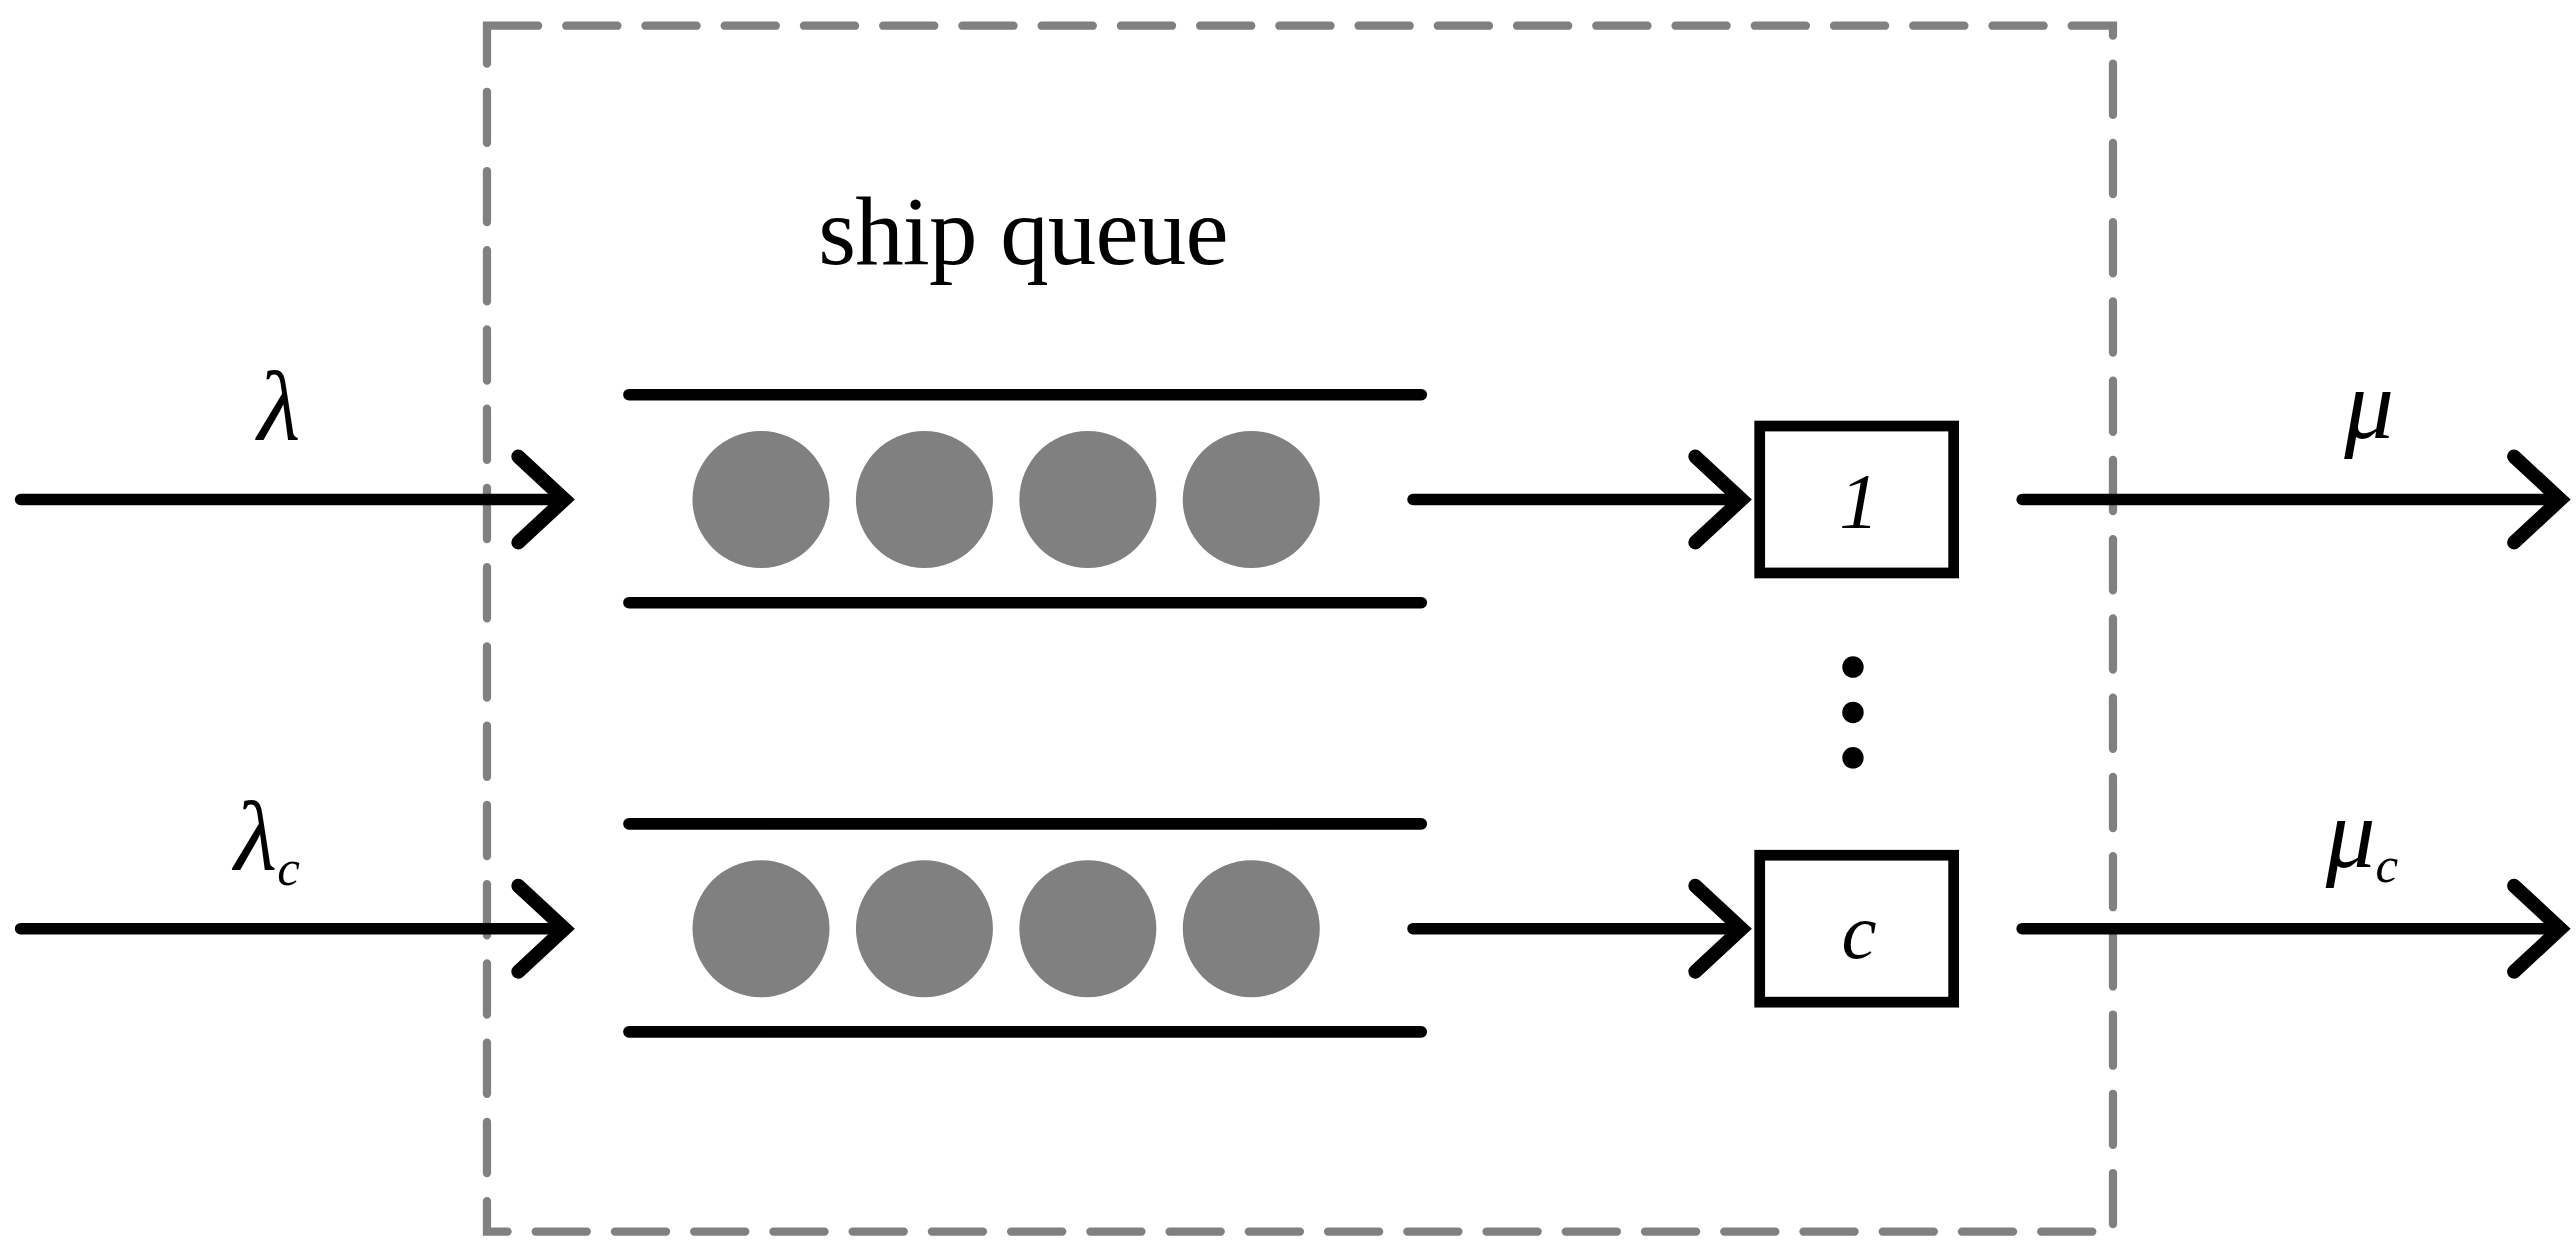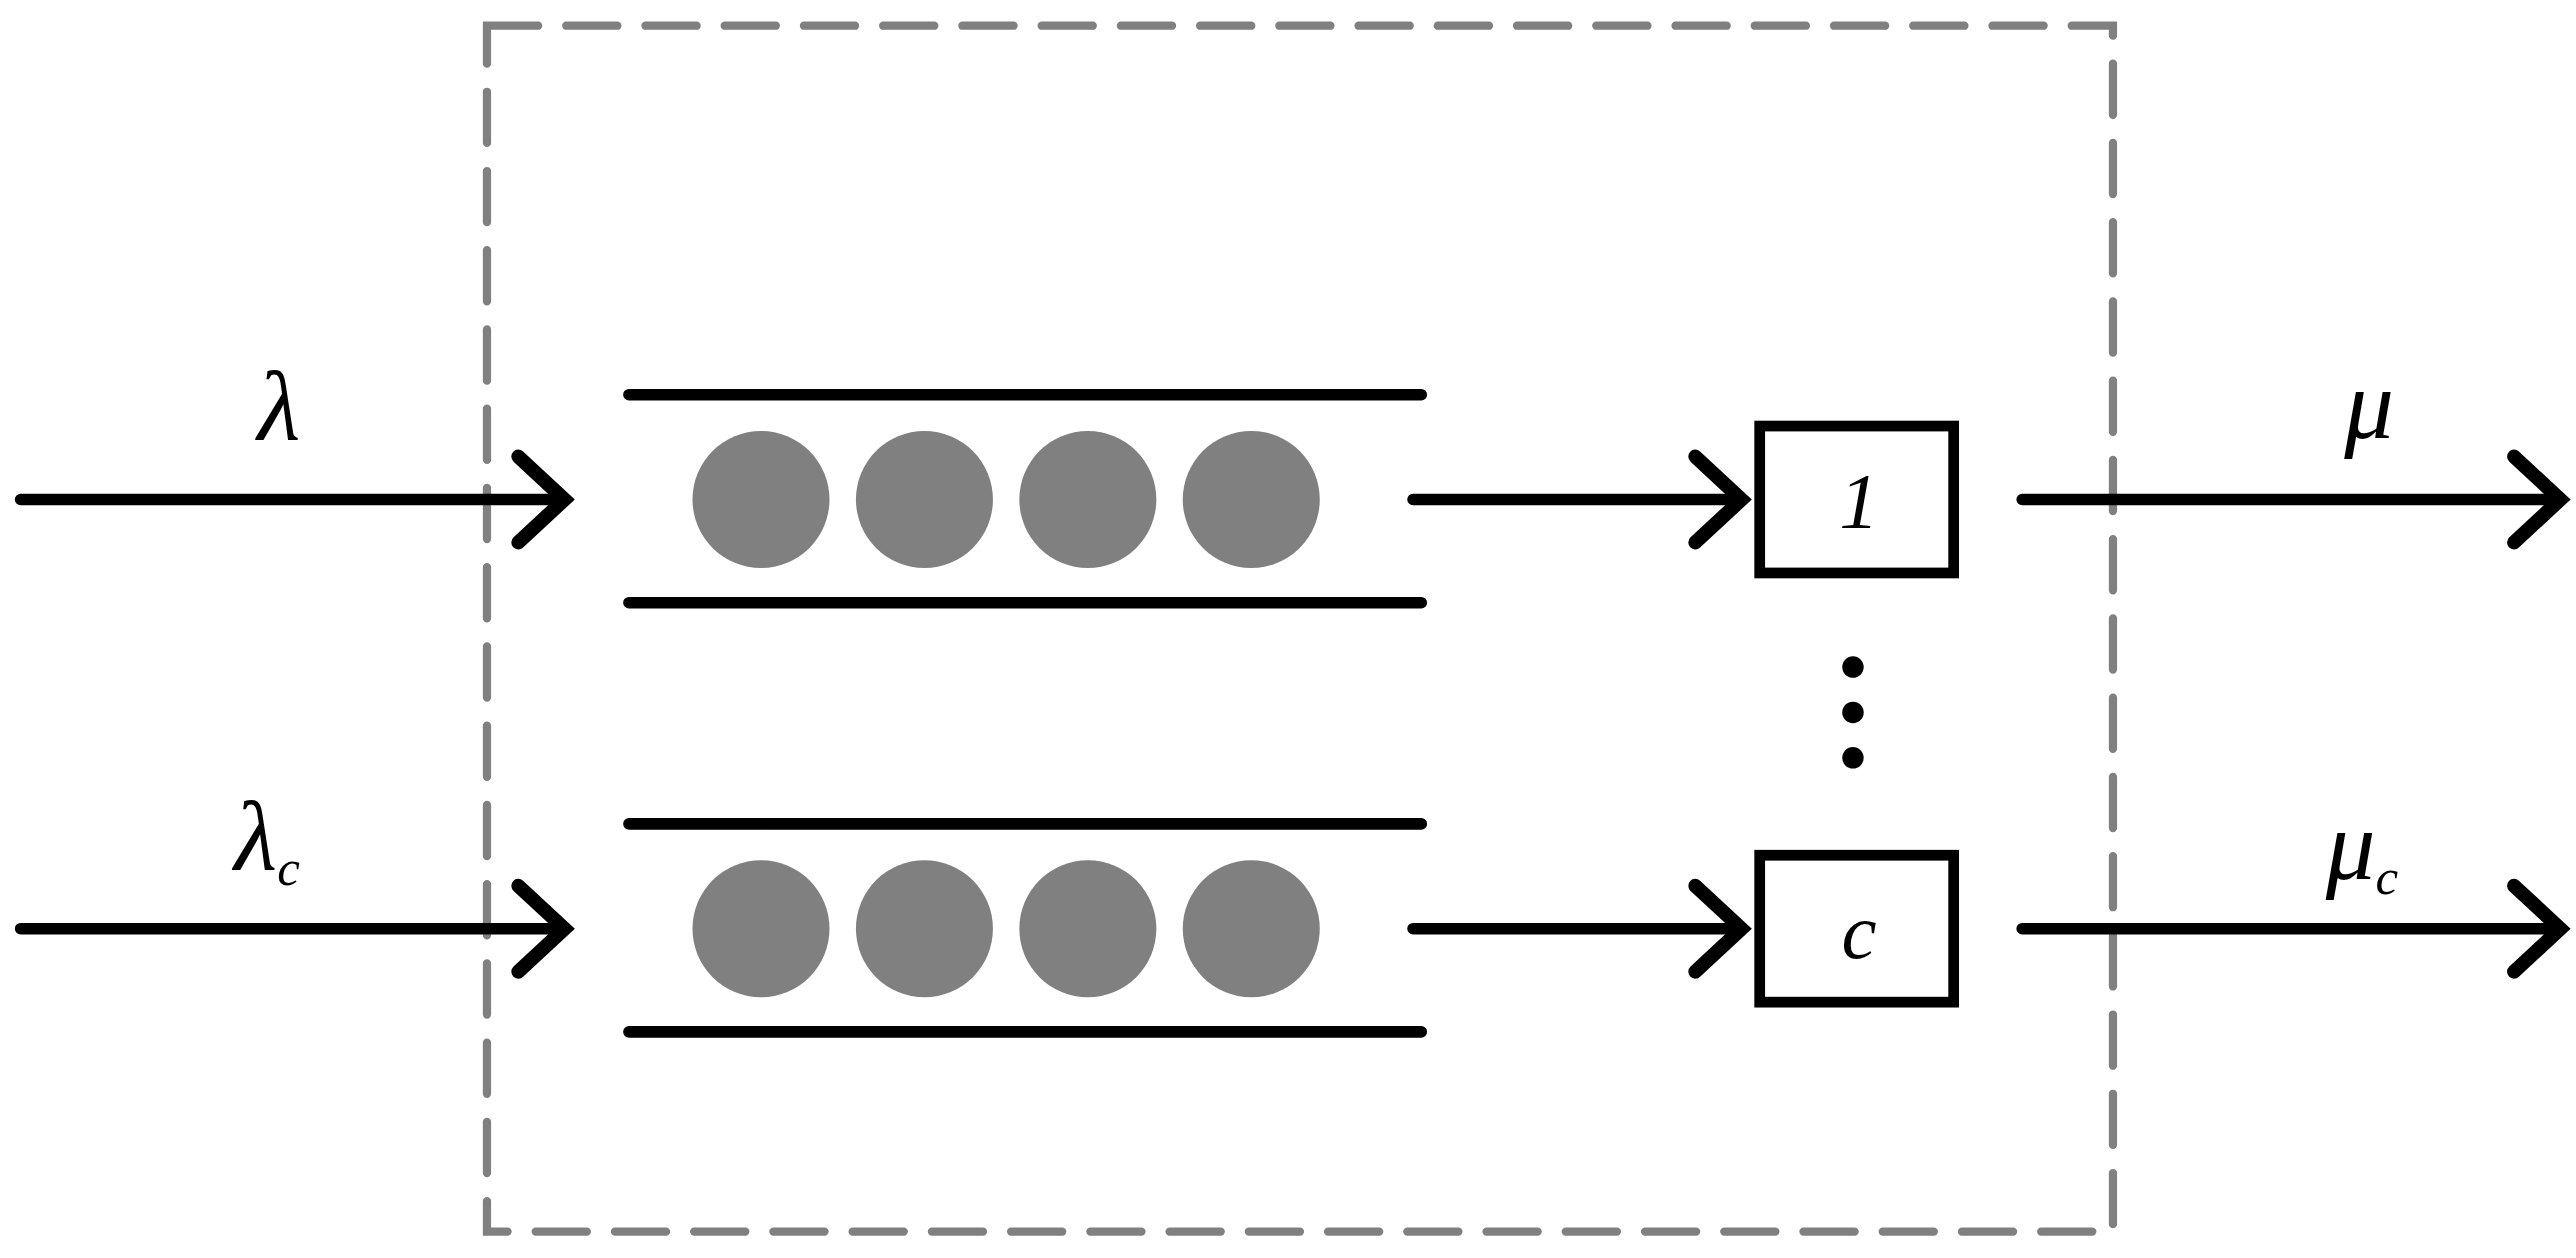--- a/index.html
+++ b/index.html
@@ -126,35 +126,36 @@
 
       <rect x="2132" y="1036" width="235" height="178" fill="#ffffff" stroke="#000" stroke-width="13"></rect>
 
       <g>
         <line x1="2450" y1="1125" x2="3100" y2="1125" stroke="#000" stroke-width="14" stroke-linecap="round"></line>
         <polyline points="3046,1073 3102,1125 3046,1177" fill="none" stroke="#000" stroke-width="17" stroke-linecap="round" stroke-linejoin="miter"></polyline>
       </g>
     </g>
   </svg>
 
+  <div class="lbl lbl-head center-x" style="left:1023px; top:183px;">ship queue</div>
 
 
   <div class="lbl lbl-greek center-x" style="left:279px; top:357px;">
     <span>λ</span>
   </div>
 
   <div class="lbl lbl-greek center-x" style="left:267px; top:787px;">
     <span>λ</span><span class="sub">c</span>
   </div>
 
   <div class="lbl lbl-greek center-x" style="left:2369px; top:355px;">
     <span>μ</span>
   </div>
 
-  <div class="lbl lbl-greek center-x" style="left:2362px; top:784px;margin-top:12px;">
+  <div class="lbl lbl-greek center-x" style="left:2362px; top:784px;">
     <span>μ</span><span class="sub">c</span>
   </div>
 
   <div class="lbl lbl-boxnum center-xy" style="left:1859px; top:500px;">1</div>
 
   <div class="lbl lbl-boxnum center-xy" style="left:1859px; top:931px;">c</div>
 
 </div>
 
 

